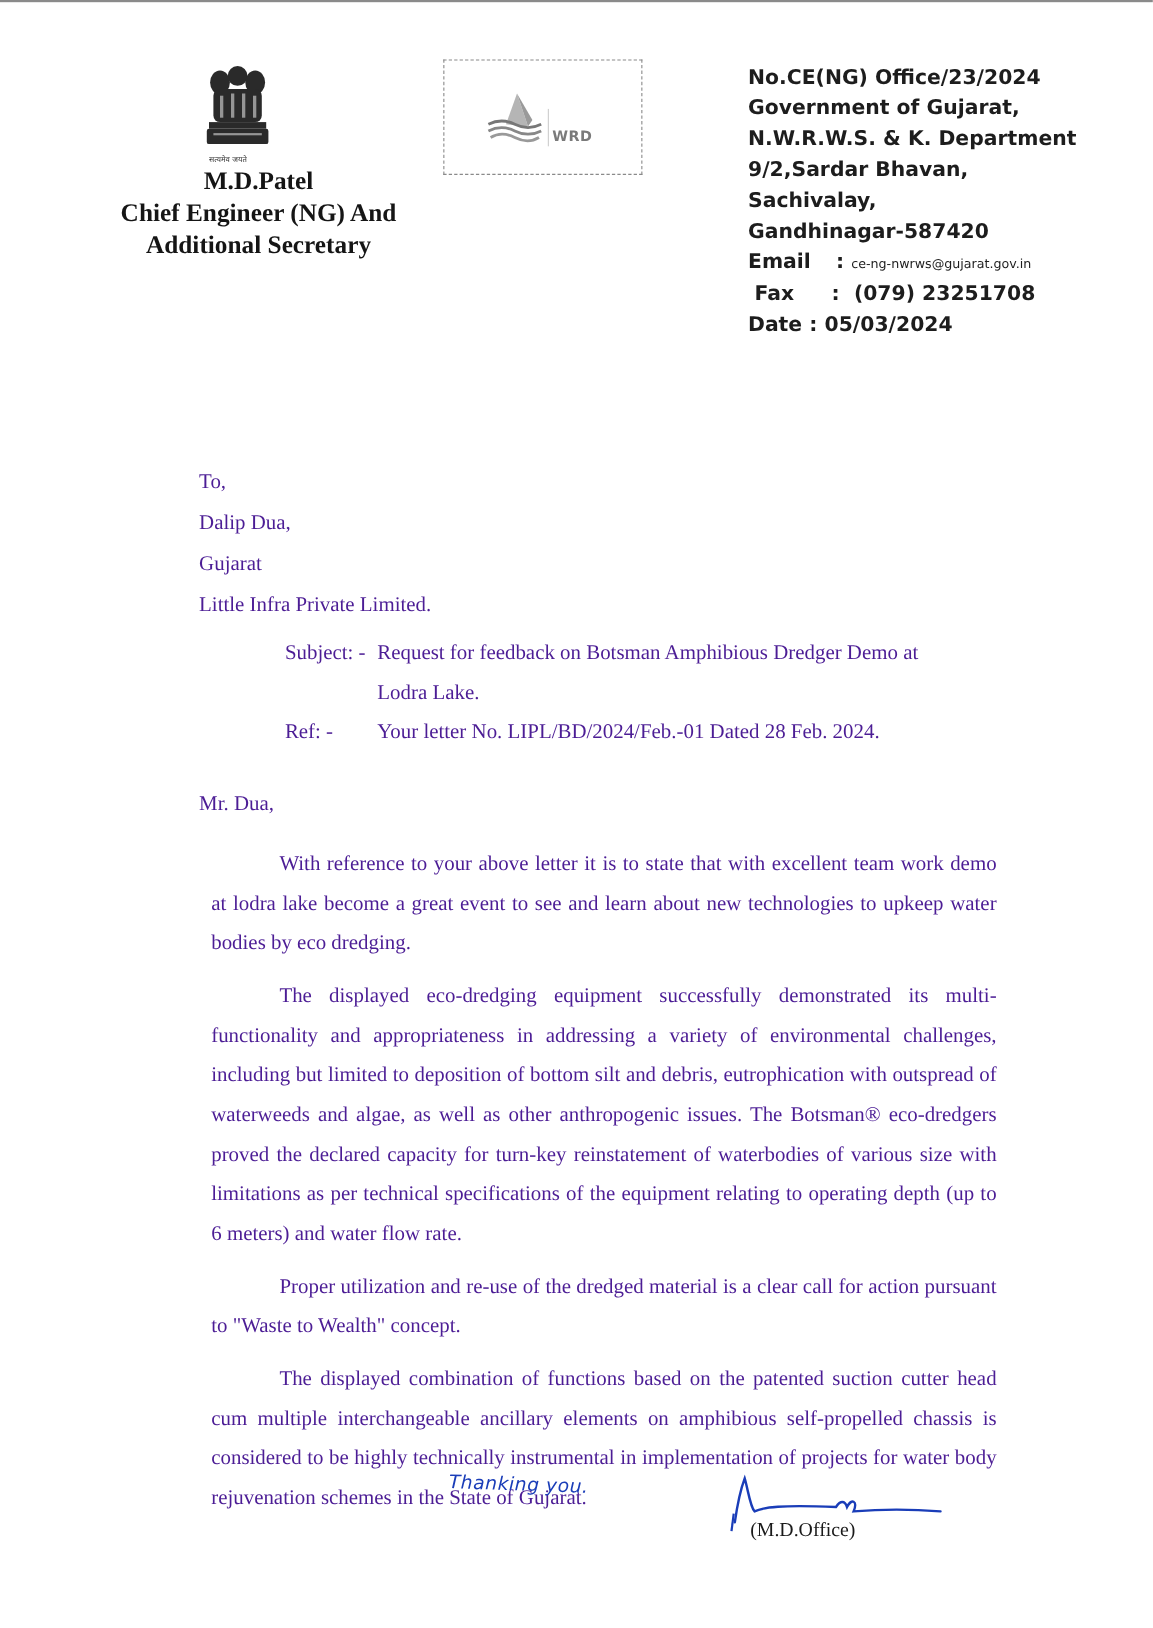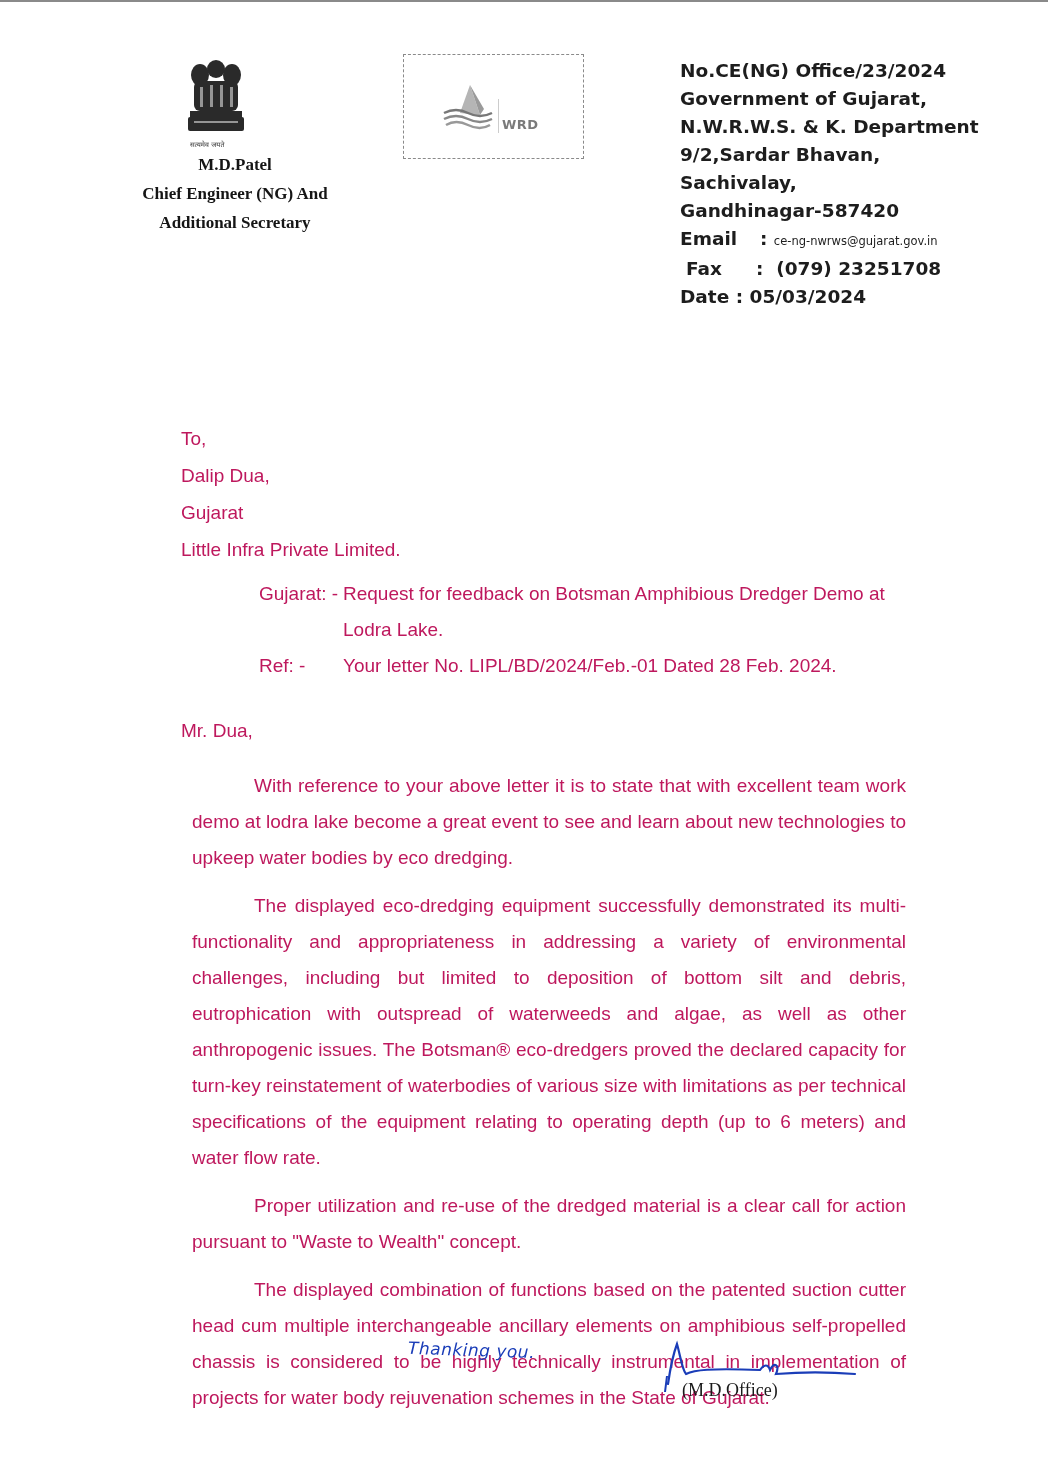--- a/index.html
+++ b/index.html
@@ -1,32 +1,32 @@
 <!DOCTYPE html>
 <html><head>
 <meta charset="utf-8">
 <style>
   html, body { margin: 0; padding: 0; background: #ffffff; }
   body { width: 1048px; height: 1480px; position: relative; overflow: hidden; color: #1a1a1a; }
   .topbar { position: absolute; left: 0; top: 0; width: 1048px; height: 2px; background: #8a8a8a; }
   .emblem { position: absolute; left: 180px; top: 55px; width: 72px; height: 95px; }
   .emblem-caption { position: absolute; left: 190px; top: 140px; font: 7px "DejaVu Serif", serif; color:#333; }
   .sender { position: absolute; left: 90px; top: 150px; width: 290px; text-align: center;
-            font-family: "Liberation Serif", serif; font-weight: bold; font-size: 17px; line-height: 29px; color: #151515; }
+            font-family: "Liberation Serif", serif; font-weight: bold; font-size: 23px; line-height: 29px; color: #151515; }
   .logo-box { position: absolute; left: 403px; top: 54px; width: 181px; height: 105px;
               border: 1px dashed #8a8a8a; box-sizing: border-box; }
   .logo-box svg { position: absolute; left: 36px; top: 28px; }
   .logo-text { position: absolute; left: 98px; top: 62px; font: bold 13px "DejaVu Sans", sans-serif; color: #7a7a7a; letter-spacing: 0.5px; }
   .logo-divider { position: absolute; left: 94px; top: 44px; width: 1px; height: 34px; background: #ccc; }
   .office { position: absolute; left: 680px; top: 57px; font-family: "DejaVu Sans", sans-serif; font-weight: bold;
             font-size: 18.5px; line-height: 28px; color: #1d1d1d; }
   .office .row { white-space: nowrap; }
   .office .lbl { display: inline-block; }
   .office .small { font-size: 11.5px; font-weight: normal; }
-  .body-text { font-family: Liberation Sans, sans-serif; font-size: 19px; color: #be185d; }
+  .body-text { font-family: Liberation Serif, serif; font-size: 19px; color: #4c1d95; }
   .addr { position: absolute; left: 181px; top: 420px; line-height: 37px; }
   .subject { position: absolute; left: 259px; top: 576px; line-height: 36px; }
   .subject .k { display: inline-block; width: 84px; }
   .subject .indent { padding-left: 84px; }
   .salutation { position: absolute; left: 181px; top: 720px; }
   .paras { position: absolute; left: 180px; top: 756px; width: 738px; line-height: 36px; text-align: justify; }
   .paras p { margin: 12px; text-indent: 62px; }
   .thanks { position: absolute; left: 408px; top: 1340px; font-family: "DejaVu Sans", sans-serif; font-size: 17px;
             color: #1a3db8; font-style: italic; transform: rotate(2deg); letter-spacing: 0.5px; }
   .sig { position: absolute; left: 650px; top: 1340px; }
@@ -93,21 +93,21 @@
 </div>
 
 <div class="addr body-text">
   <div>To,</div>
   <div>Dalip Dua,</div>
   <div>Gujarat</div>
   <div>Little Infra Private Limited.</div>
 </div>
 
 <div class="subject body-text">
-  <div><span class="k">Gujarat: -</span><span>Request for feedback on Botsman Amphibious Dredger Demo at</span></div>
+  <div><span class="k">Subject: -</span><span>Request for feedback on Botsman Amphibious Dredger Demo at</span></div>
   <div class="indent">Lodra Lake.</div>
   <div><span class="k">Ref: -</span><span>Your letter No. LIPL/BD/2024/Feb.-01 Dated 28 Feb. 2024.</span></div>
 </div>
 
 <div class="salutation body-text">Mr. Dua,</div>
 
 <div class="paras body-text">
   <p>With reference to your above letter it is to state that with excellent team work demo at lodra lake become a great event to see and learn about new technologies to upkeep water bodies by eco dredging.</p>
   <p>The displayed eco-dredging equipment successfully demonstrated its multi-functionality and appropriateness in addressing a variety of environmental challenges, including but limited to deposition of bottom silt and debris, eutrophication with outspread of waterweeds and algae, as well as other anthropogenic issues. The Botsman® eco-dredgers proved the declared capacity for turn-key reinstatement of waterbodies of various size with limitations as per technical specifications of the equipment relating to operating depth (up to 6 meters) and water flow rate.</p>
   <p>Proper utilization and re-use of the dredged material is a clear call for action pursuant to "Waste to Wealth" concept.</p>

